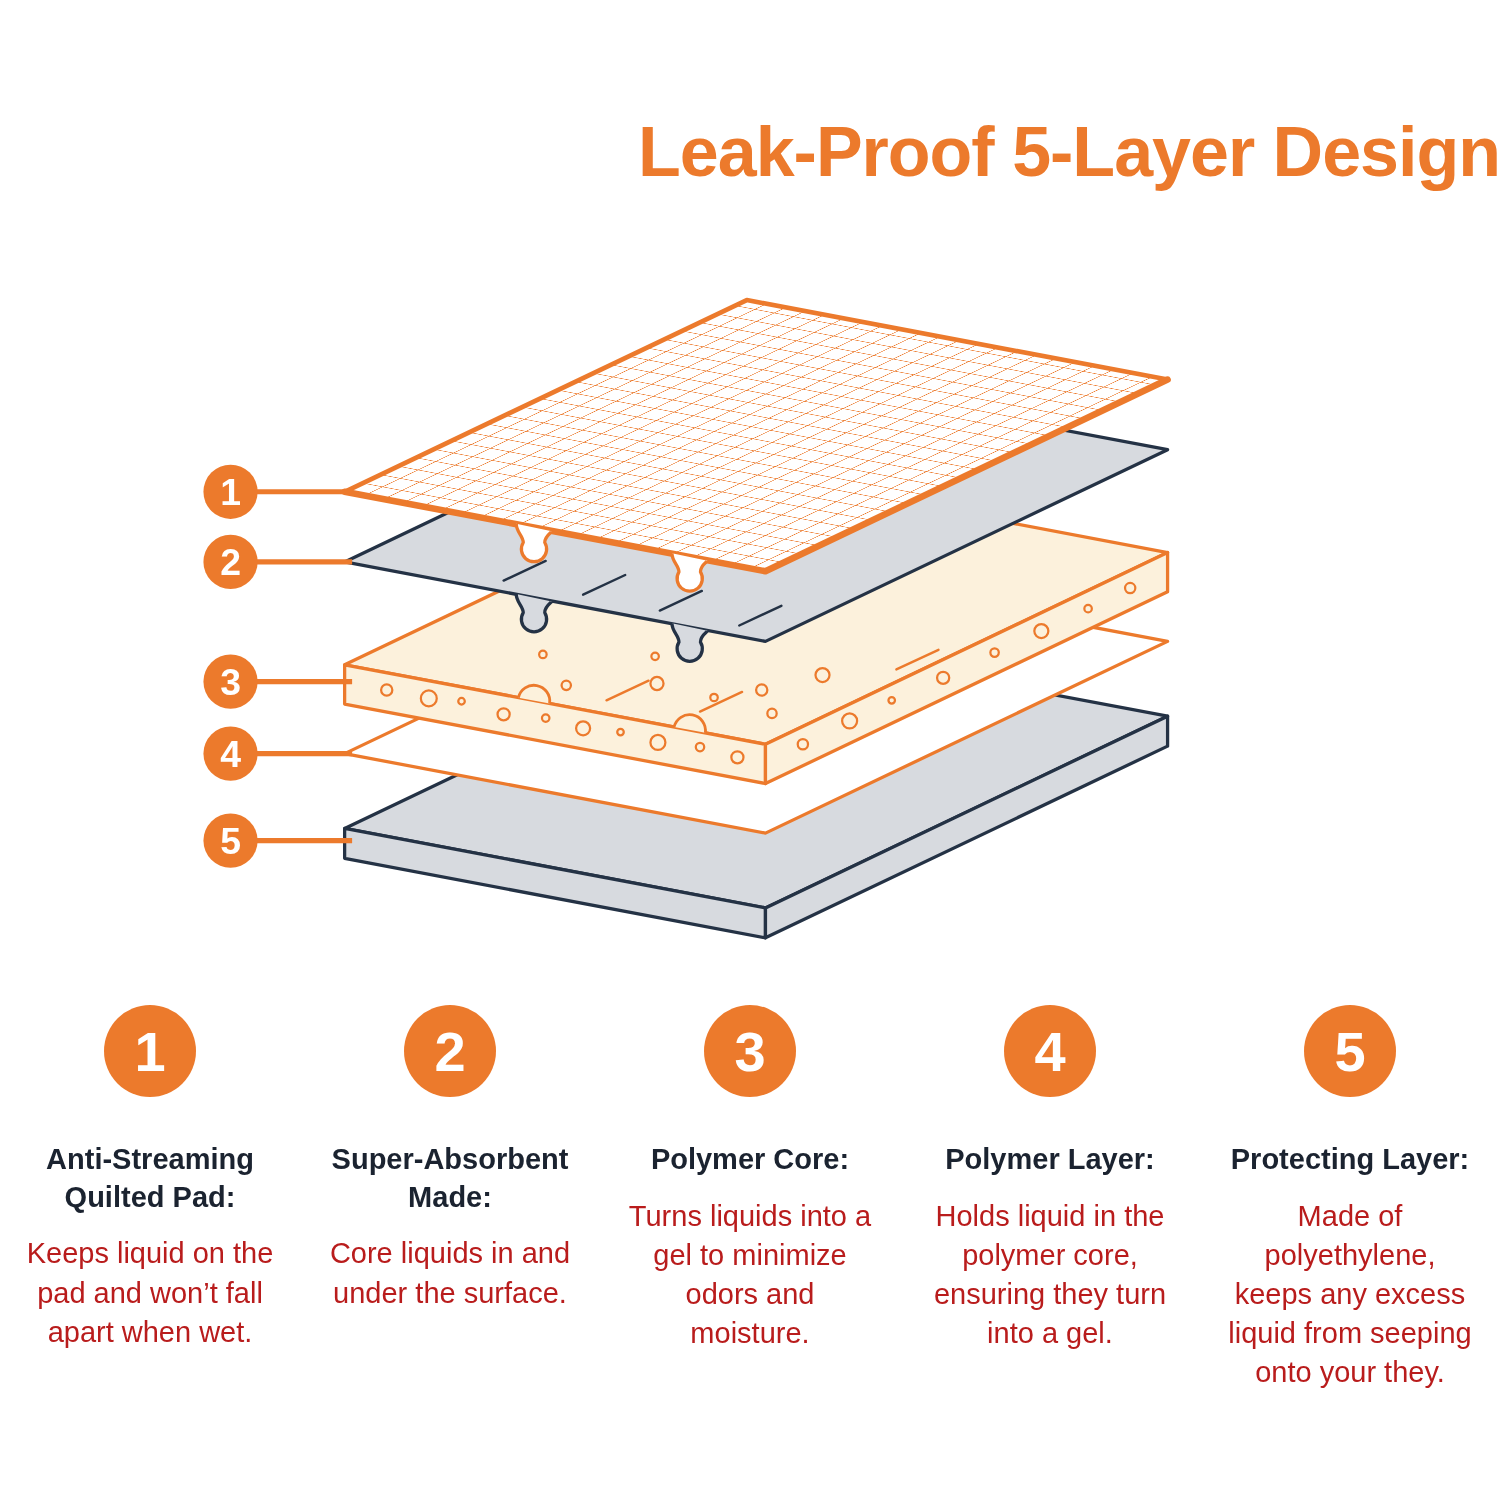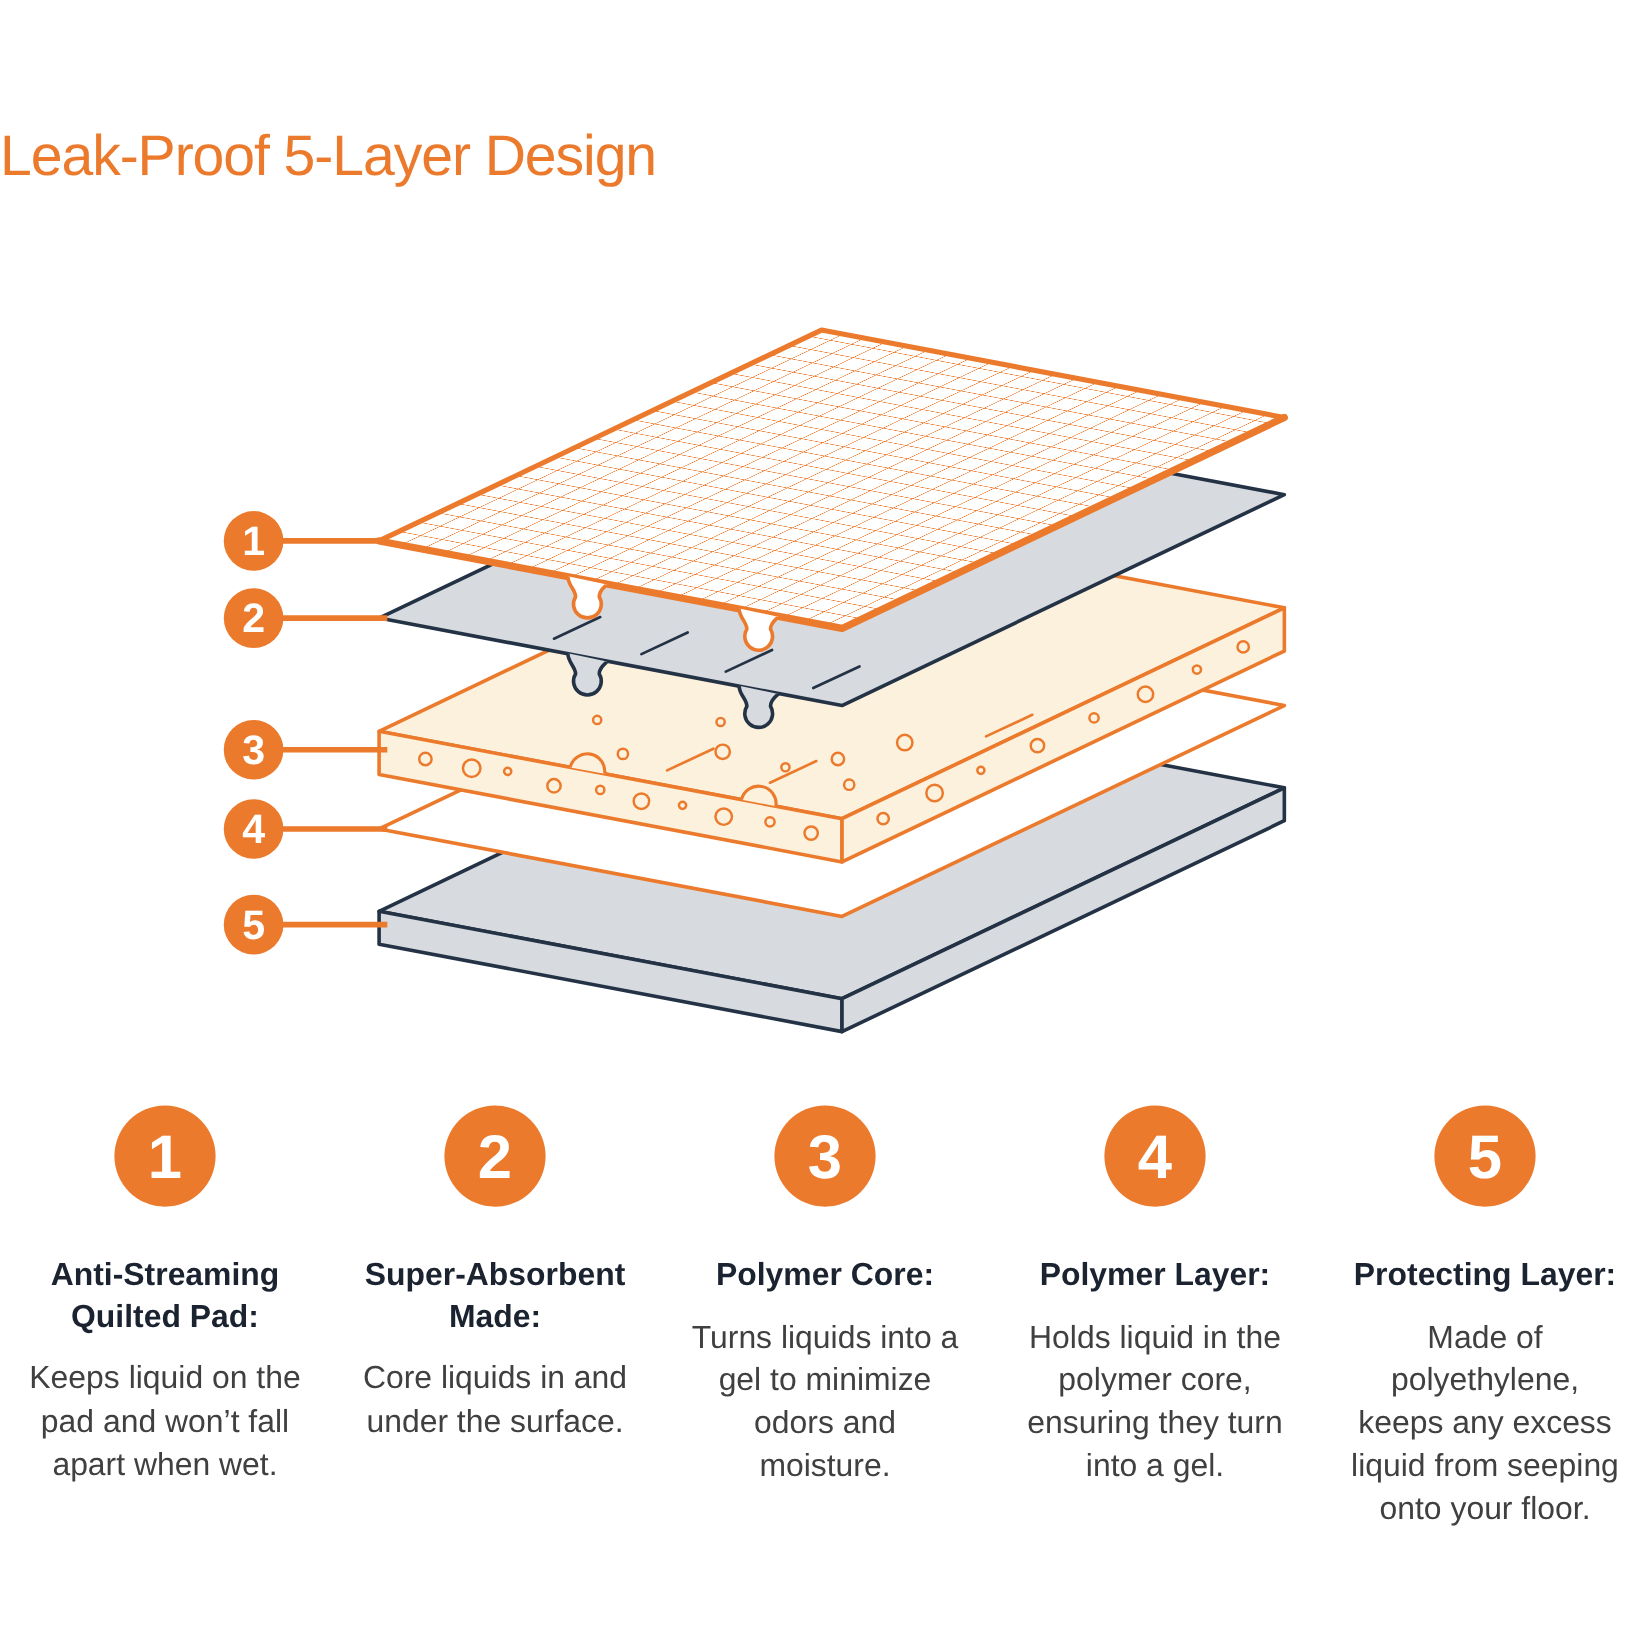--- a/index.html
+++ b/index.html
@@ -9,21 +9,21 @@
     --gray:#D7DADF;
     --cream:#FCF1DC;
   }
   html,body{ background:#fff; }
   body{
     width:1500px; height:1500px; position:relative; overflow:hidden;
     font-family:"Liberation Sans", sans-serif;
   }
   .title{
     position:absolute; top:112px; left:0; width:100%;
-    text-align:left; font-size:52px; font-weight:400; letter-spacing:-1px;
+    text-align:right; font-size:70px; font-weight:700; letter-spacing:-1px;
     color:var(--orange);
   }
   .diagram{ position:absolute; top:272px; left:195px; width:1010px; }
   .diagram svg{ width:1010px; height:auto; display:block; }
 
   
   .sheet-gray{ fill:var(--gray); stroke:var(--navy); stroke-width:3.5; stroke-linejoin:round; }
   .slab-cream{ fill:var(--cream); stroke:var(--orange); stroke-width:3.5; stroke-linejoin:round; }
   .sheet-thin{ fill:#ffffff; stroke:var(--orange); stroke-width:3.5; stroke-linejoin:round; }
   .slab-gray{ fill:var(--gray); stroke:var(--navy); stroke-width:3.5; stroke-linejoin:round; }
@@ -52,21 +52,21 @@
     background:var(--orange); color:#fff;
     font-size:56px; font-weight:700;
     display:flex; align-items:center; justify-content:center;
     margin:0 auto 44px auto;
   }
   .col h2{
     font-size:29px; font-weight:700; color:#1b2330;
     line-height:1.3; margin-bottom:18px;
   }
   .col p{
-    font-size:29px; color:#404040; line-height:1.35; padding:0 8px;
+    font-size:29px; color:#b91c1c; line-height:1.35; padding:0 8px;
   }
 </style>
 </head>
 <body>
 
 <div class="page">
 
   <h1 class="title">Leak-Proof 5-Layer Design</h1>
 
   <div class="diagram">
@@ -214,17 +214,17 @@
       </div>
       <h2>Polymer Layer:</h2>
       <p>Holds liquid in the polymer core, ensuring they turn into a gel.</p>
     </div>
 
     <div class="col">
       <div class="badge">
         <span>5</span>
       </div>
       <h2>Protecting Layer:</h2>
-      <p>Made of polyethylene, keeps any excess liquid from seeping onto your floor.</p>
+      <p>Made of polyethylene, keeps any excess liquid from seeping onto your they.</p>
     </div>
 
   </div>
 </div>
 
 </body></html>

